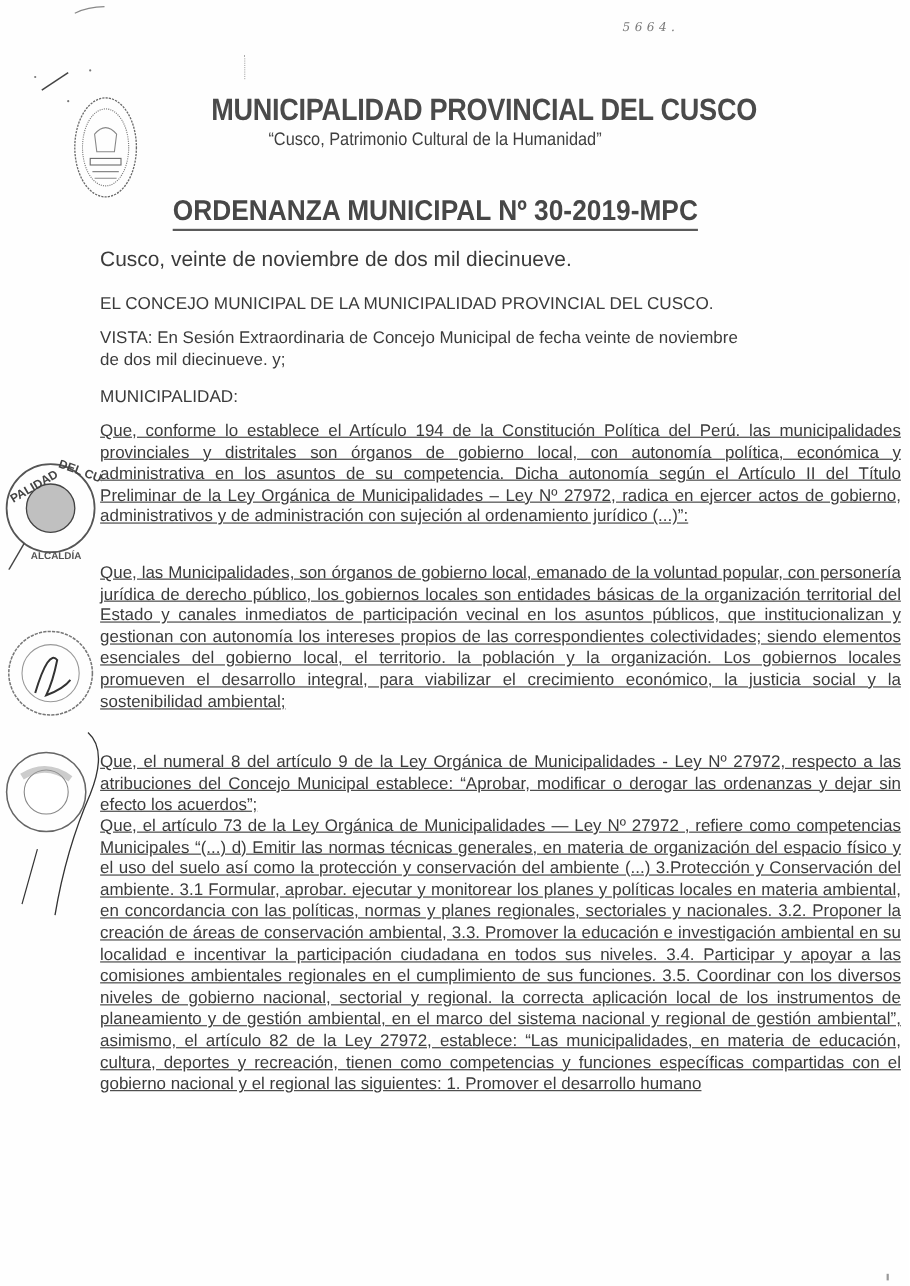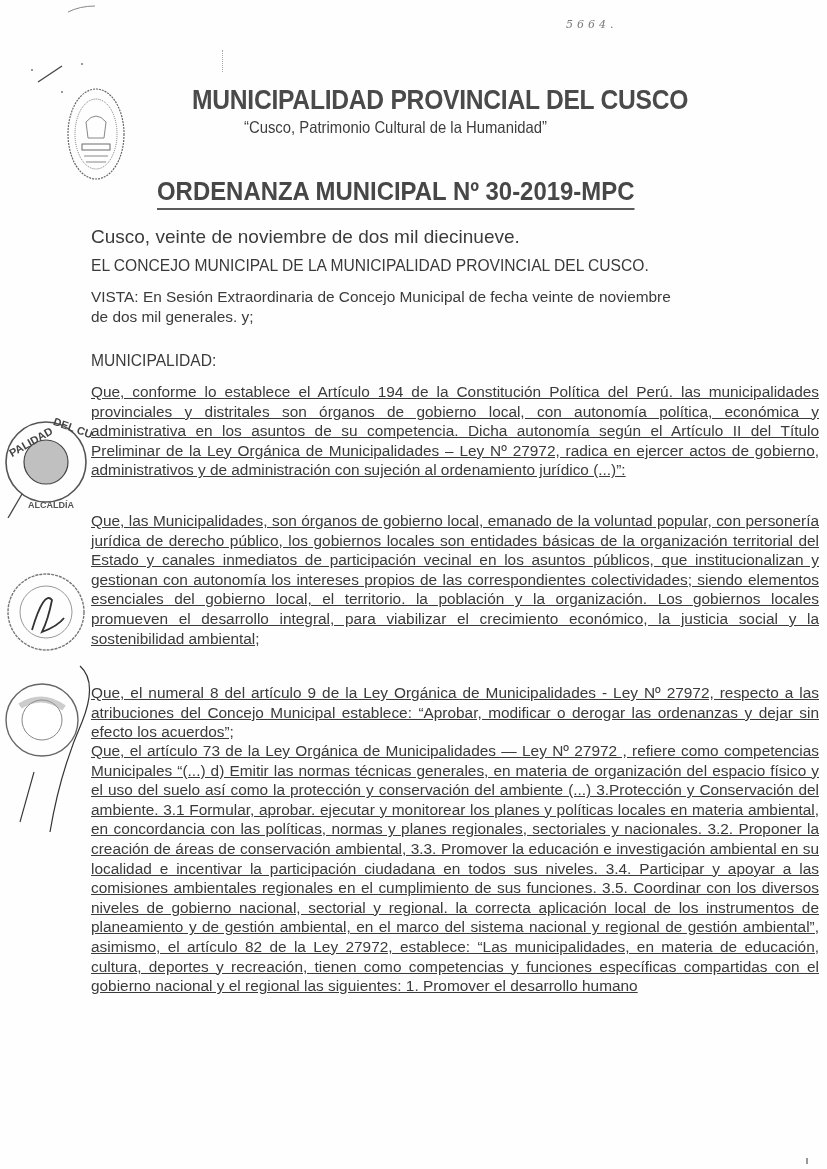--- a/index.html
+++ b/index.html
@@ -51,26 +51,26 @@
     <path d="M20 36 Q30 24 40 36 L38 52 L22 52 Z" fill="none" stroke="#888" stroke-width="1"></path>
     <path d="M18 70 L42 70 M20 76 L40 76" stroke="#888" stroke-width="1"></path>
   </svg>
 
   <div class="org-title">MUNICIPALIDAD PROVINCIAL DEL CUSCO</div>
   <div class="org-motto">“Cusco, Patrimonio Cultural de la Humanidad”</div>
 
   <div class="doc-title">ORDENANZA MUNICIPAL Nº 30-2019-MPC</div>
 
   <div class="date-line" style="top:226px">Cusco, veinte de noviembre de dos mil diecinueve.</div>
-  <div class="concejo" style="top:257px">EL CONCEJO MUNICIPAL DE LA MUNICIPALIDAD PROVINCIAL DEL CUSCO.</div>
-  <div class="vista" style="top:287px">
+  <div class="concejo" style="top:268px">EL CONCEJO MUNICIPAL DE LA MUNICIPALIDAD PROVINCIAL DEL CUSCO.</div>
+  <div class="vista" style="top:298px">
     <span class="line">
       <span class="vista-label">VISTA:</span><span> En Sesión Extraordinaria de Concejo Municipal de fecha veinte de noviembre</span>
     </span>
-    <span class="line">de dos mil generales. y;</span>
+    <span class="line">de dos mil diecinueve. y;</span>
   </div>
   <div class="considerando" style="top:352px">MUNICIPALIDAD:</div>
 
   <div class="para" style="top:382px">Que, conforme lo establece el Artículo 194 de la Constitución Política del Perú. las municipalidades provinciales y distritales son órganos de gobierno local, con autonomía política, económica y administrativa en los asuntos de su competencia. Dicha autonomía según el Artículo II del Título Preliminar de la Ley Orgánica de Municipalidades – Ley Nº 27972, radica en ejercer actos de gobierno, administrativos y de administración con sujeción al ordenamiento jurídico (...)”:</div>
   <div class="para" style="top:511px">Que, las Municipalidades, son órganos de gobierno local, emanado de la voluntad popular, con personería jurídica de derecho público, los  gobiernos locales  son entidades básicas de la organización  territorial del Estado y canales inmediatos de participación vecinal en los asuntos públicos, que institucionalizan  y gestionan  con autonomía los intereses propios de las correspondientes colectividades; siendo elementos esenciales del gobierno local, el territorio. la población y la organización. Los gobiernos locales promueven el desarrollo integral, para viabilizar el crecimiento económico, la justicia social y la sostenibilidad ambiental;</div>
   <div class="para" style="top:683px">Que, el numeral 8 del artículo 9 de la Ley Orgánica de Municipalidades - Ley Nº 27972, respecto a las atribuciones del Concejo Municipal establece: “Aprobar, modificar o derogar las ordenanzas y dejar sin efecto los acuerdos”;</div>
   <div class="para" style="top:741px">Que, el artículo 73 de la Ley Orgánica de Municipalidades — Ley Nº 27972 ,  refiere como competencias Municipales “(...) d) Emitir las normas técnicas generales, en materia de organización del espacio físico y el uso del suelo así como la protección y conservación del ambiente (...) 3.Protección y Conservación del ambiente. 3.1 Formular, aprobar. ejecutar y monitorear los planes y políticas locales en materia ambiental, en concordancia con las políticas, normas y planes regionales, sectoriales y nacionales. 3.2. Proponer la creación de áreas de conservación ambiental, 3.3. Promover la educación e investigación ambiental en su localidad e incentivar la participación ciudadana en todos sus niveles. 3.4. Participar y apoyar a las comisiones ambientales regionales en el cumplimiento de sus funciones. 3.5. Coordinar con los diversos niveles de gobierno nacional, sectorial y regional. la correcta aplicación local de los instrumentos de planeamiento y de gestión ambiental, en el marco del sistema nacional y regional de gestión ambiental”, asimismo, el artículo 82 de la Ley 27972, establece: “Las municipalidades, en materia de educación, cultura, deportes y recreación, tienen como competencias y funciones específicas compartidas con el gobierno nacional y el regional las siguientes: 1. Promover el desarrollo humano</div>
 
   <svg class="stamp" style="left:2px;top:418px;width:90px;height:100px" viewBox="0 0 90 100">
     <circle cx="44" cy="44" r="40" fill="none" stroke="#555" stroke-width="1.6"></circle>

